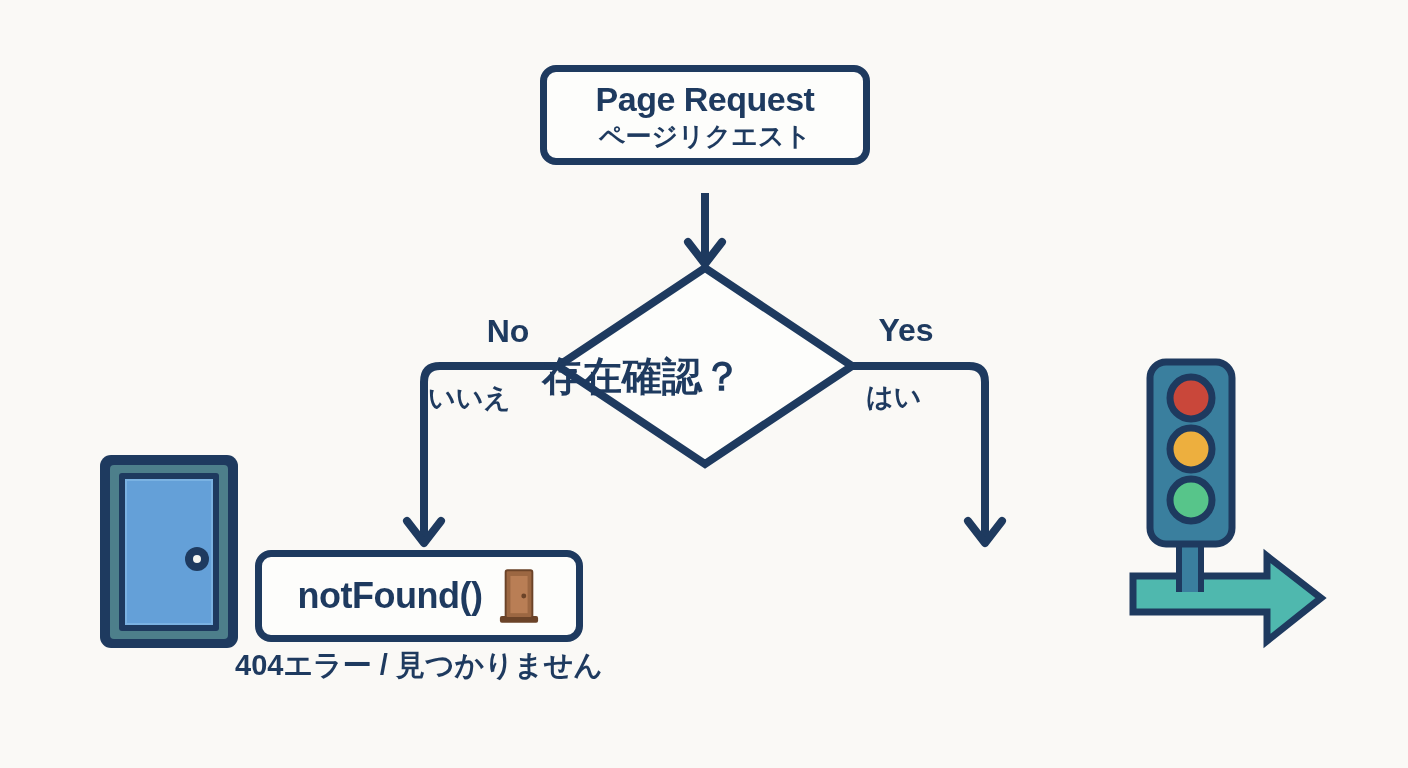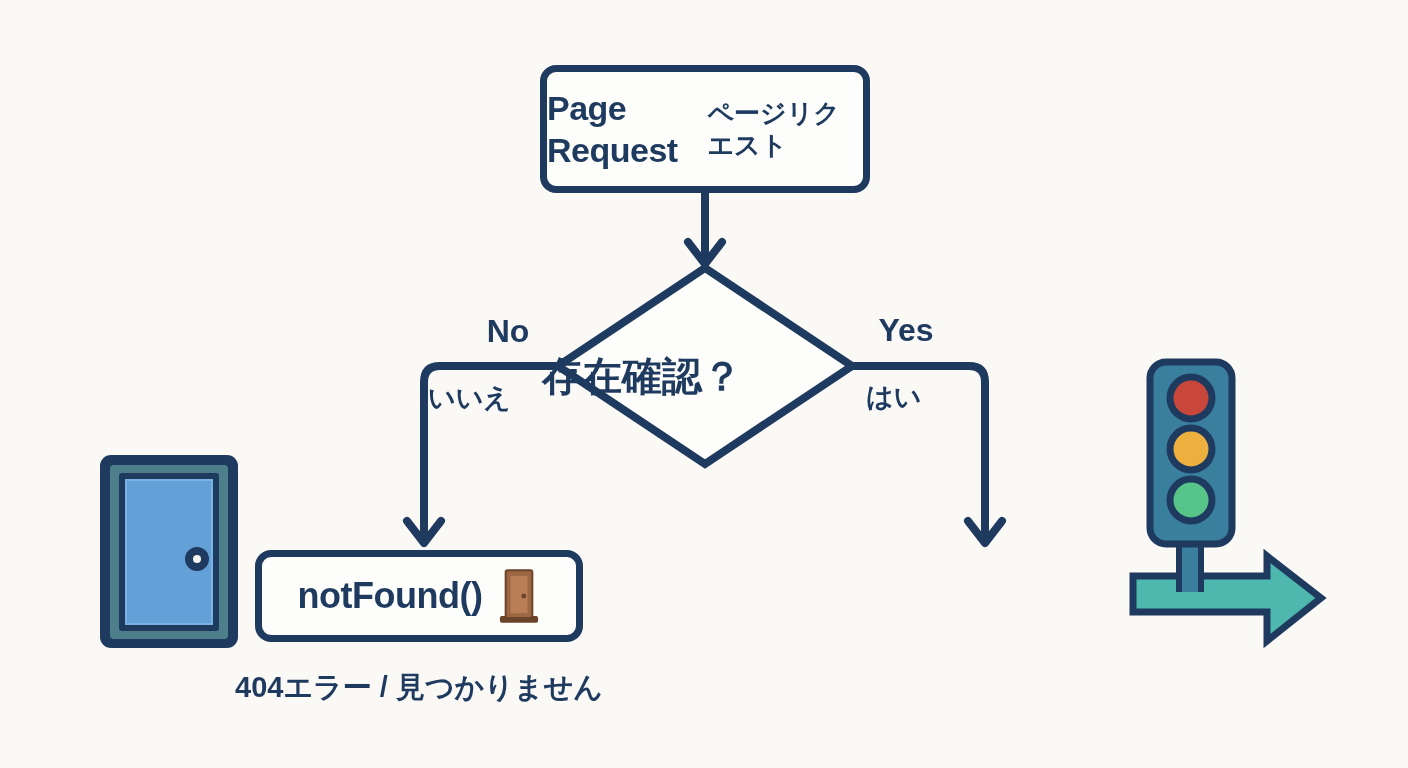--- a/index.html
+++ b/index.html
@@ -27,23 +27,24 @@
     box-sizing: border-box;
     background: #fdfdfb;
     border: 7px solid #1e3a5f;
     border-radius: 16px;
     display: flex;
     align-items: center;
     justify-content: center;
   }
   .start-box {
     left: 540px; top: 65px;
-    width: 330px; height: 128px;
-    flex-direction: row;
+    width: 330px; height: 100px;
+    flex-direction: column;
     line-height: 1.25;
+    text-align: right;
   }
   .start-title {
     font-size: 34px;
     font-weight: 800;
     letter-spacing: -0.5px;
   }
   .start-subtitle {
     font-size: 26px;
     font-weight: 700;
   }
@@ -77,21 +78,21 @@
     font-weight: 800;
     letter-spacing: -0.5px;
     white-space: nowrap;
   }
   .caption {
     position: absolute;
     text-align: center;
     font-size: 29px;
     font-weight: 800;
   }
-  .notfound-caption { left: 199px; top: 668px; width: 440px; }
+  .notfound-caption { left: 199px; top: 646px; width: 440px; }
   .redirect-caption { left: 808px; top: 655px; width: 360px; }
   .inline-icon { display: block; flex: 0 0 auto; }
 </style>
 </head>
 <body>
 
 <div id="stage">
 
   <svg id="lines-layer" viewBox="0 0 1408 768" xmlns="http://www.w3.org/2000/svg">
 

